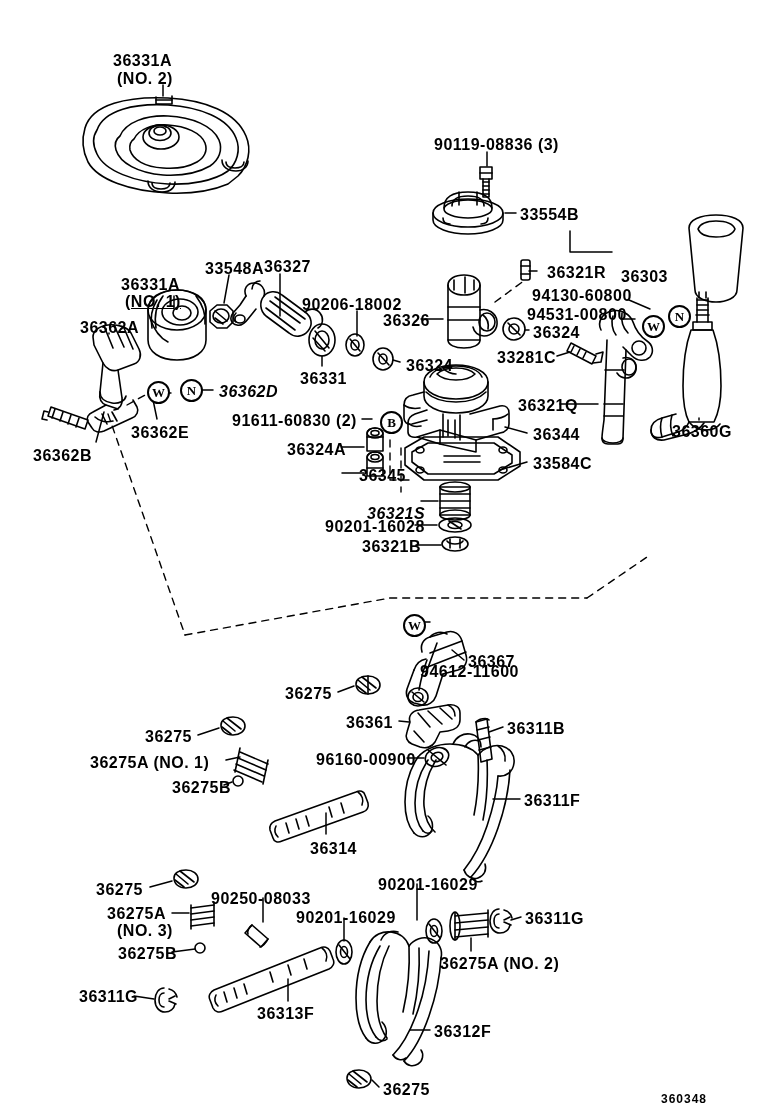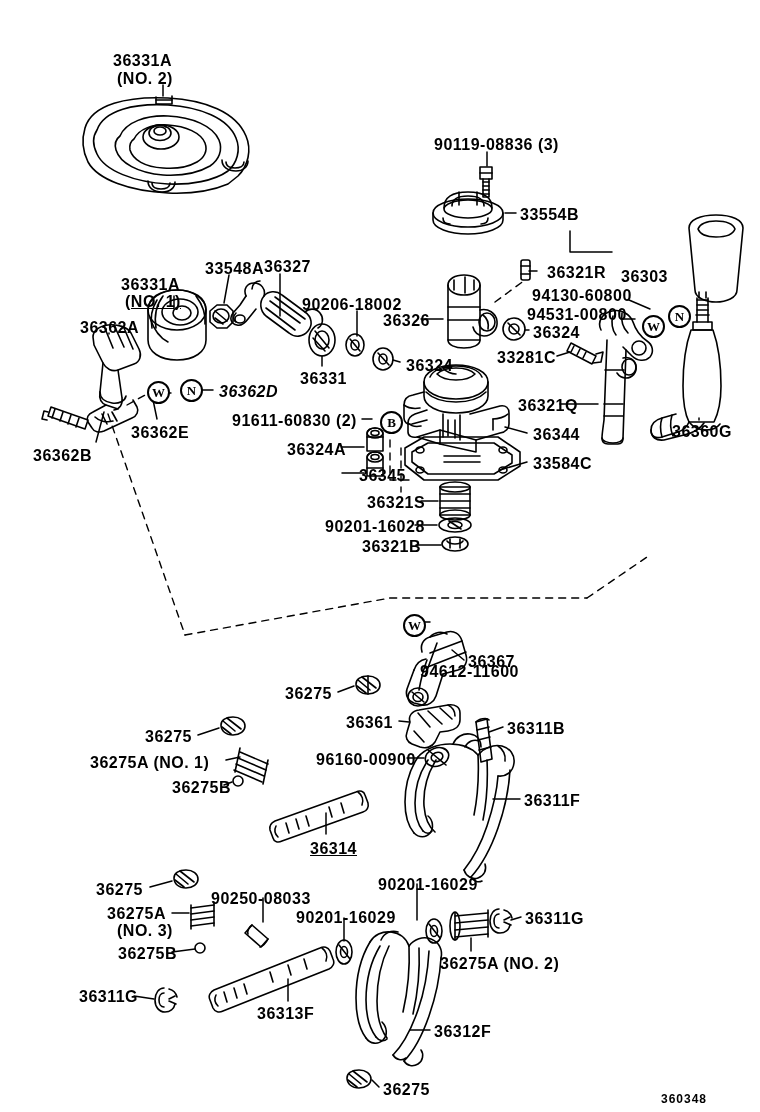--- a/index.html
+++ b/index.html
@@ -560,35 +560,35 @@
       <div class="lbl" style="left: 300px; top: 371px;">36331</div>
       <div class="lbl" style="left: 219px; top: 384px; font-style: italic;">36362D</div>
       <div class="lbl" style="left: 518px; top: 398px;">36321Q</div>
       <div class="lbl" style="left: 131px; top: 425px;">36362E</div>
       <div class="lbl" style="left: 232px; top: 413px;">91611-60830 (2)</div>
       <div class="lbl" style="left: 33px; top: 448px;">36362B</div>
       <div class="lbl" style="left: 533px; top: 427px;">36344</div>
       <div class="lbl" style="left: 287px; top: 442px;">36324A</div>
       <div class="lbl" style="left: 533px; top: 456px; text-align: right;">33584C</div>
       <div class="lbl" style="left: 311px; top: 468px; margin-left: 48px;">36345</div>
-      <div class="lbl" style="left: 367px; top: 495px;">36321S</div>
+      <div class="lbl" style="left: 367px; top: 506px; font-style: italic;">36321S</div>
       <div class="lbl" style="left: 325px; top: 519px;">90201-16028</div>
       <div class="lbl" style="left: 362px; top: 539px;">36321B</div>
       <div class="lbl" style="left: 672px; top: 424px;">36360G</div>
       <div class="lbl" style="left: 420px; top: 616px; margin-top: 48px;">94612-11600</div>
       <div class="lbl" style="left: 468px; top: 654px;">36367</div>
       <div class="lbl" style="left: 285px; top: 686px;">36275</div>
       <div class="lbl" style="left: 346px; top: 715px;">36361</div>
       <div class="lbl" style="left: 507px; top: 721px;">36311B</div>
       <div class="lbl" style="left: 145px; top: 729px;">36275</div>
       <div class="lbl" style="left: 316px; top: 752px;">96160-00900</div>
       <div class="lbl" style="left: 90px; top: 755px; text-align: center;">36275A (NO. 1)</div>
       <div class="lbl" style="left: 172px; top: 780px;">36275B</div>
       <div class="lbl" style="left: 524px; top: 793px;">36311F</div>
-      <div class="lbl" style="left: 310px; top: 841px; text-decoration: underline;">36314</div>
+      <div class="lbl" style="left: 310px; top: 841px;">36314</div>
       <div class="lbl" style="left: 378px; top: 877px;">90201-16029</div>
       <div class="lbl" style="left: 96px; top: 882px;">36275</div>
       <div class="lbl" style="left: 211px; top: 891px;">90250-08033</div>
       <div class="lbl" style="left: 107px; top: 906px;">36275A</div>
       <div class="lbl" style="left: 296px; top: 910px;">90201-16029</div>
       <div class="lbl" style="left: 525px; top: 911px;">36311G</div>
       <div class="lbl" style="left: 117px; top: 923px;">(NO. 3)</div>
       <div class="lbl" style="left: 118px; top: 946px;">36275B</div>
       <div class="lbl" style="left: 440px; top: 956px;">36275A (NO. 2)</div>
       <div class="lbl" style="left: 79px; top: 989px;">36311G</div>

